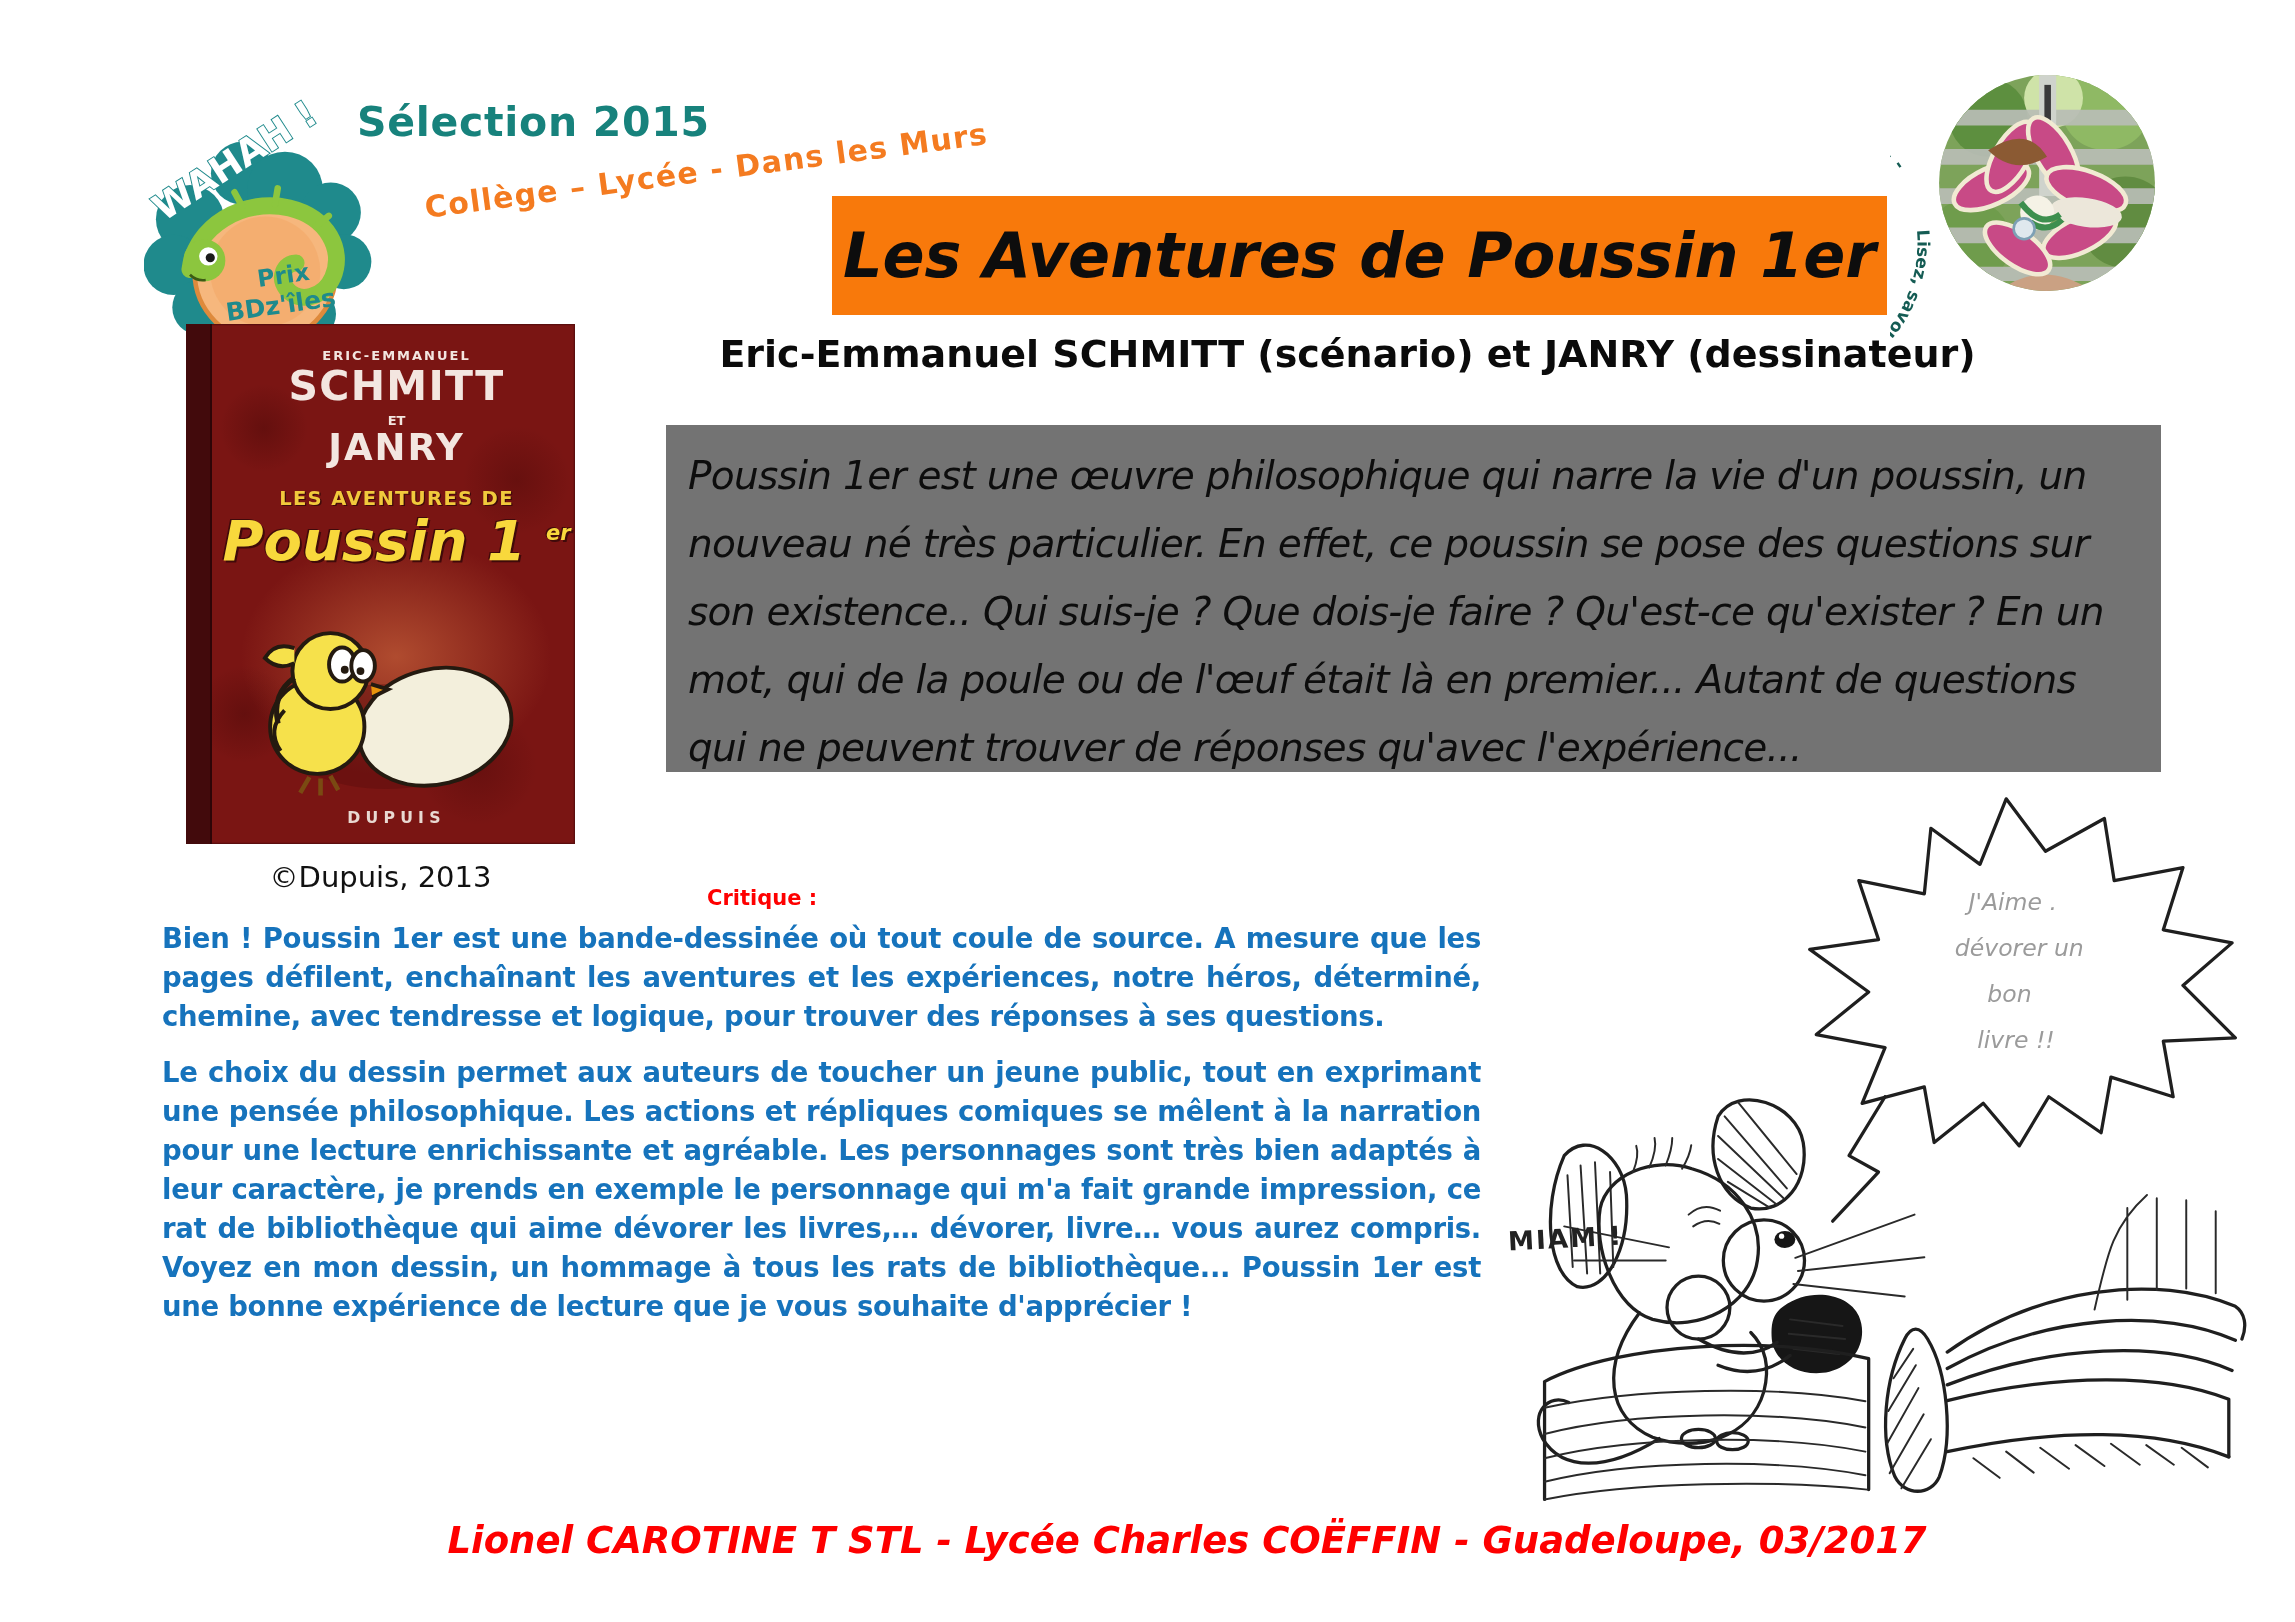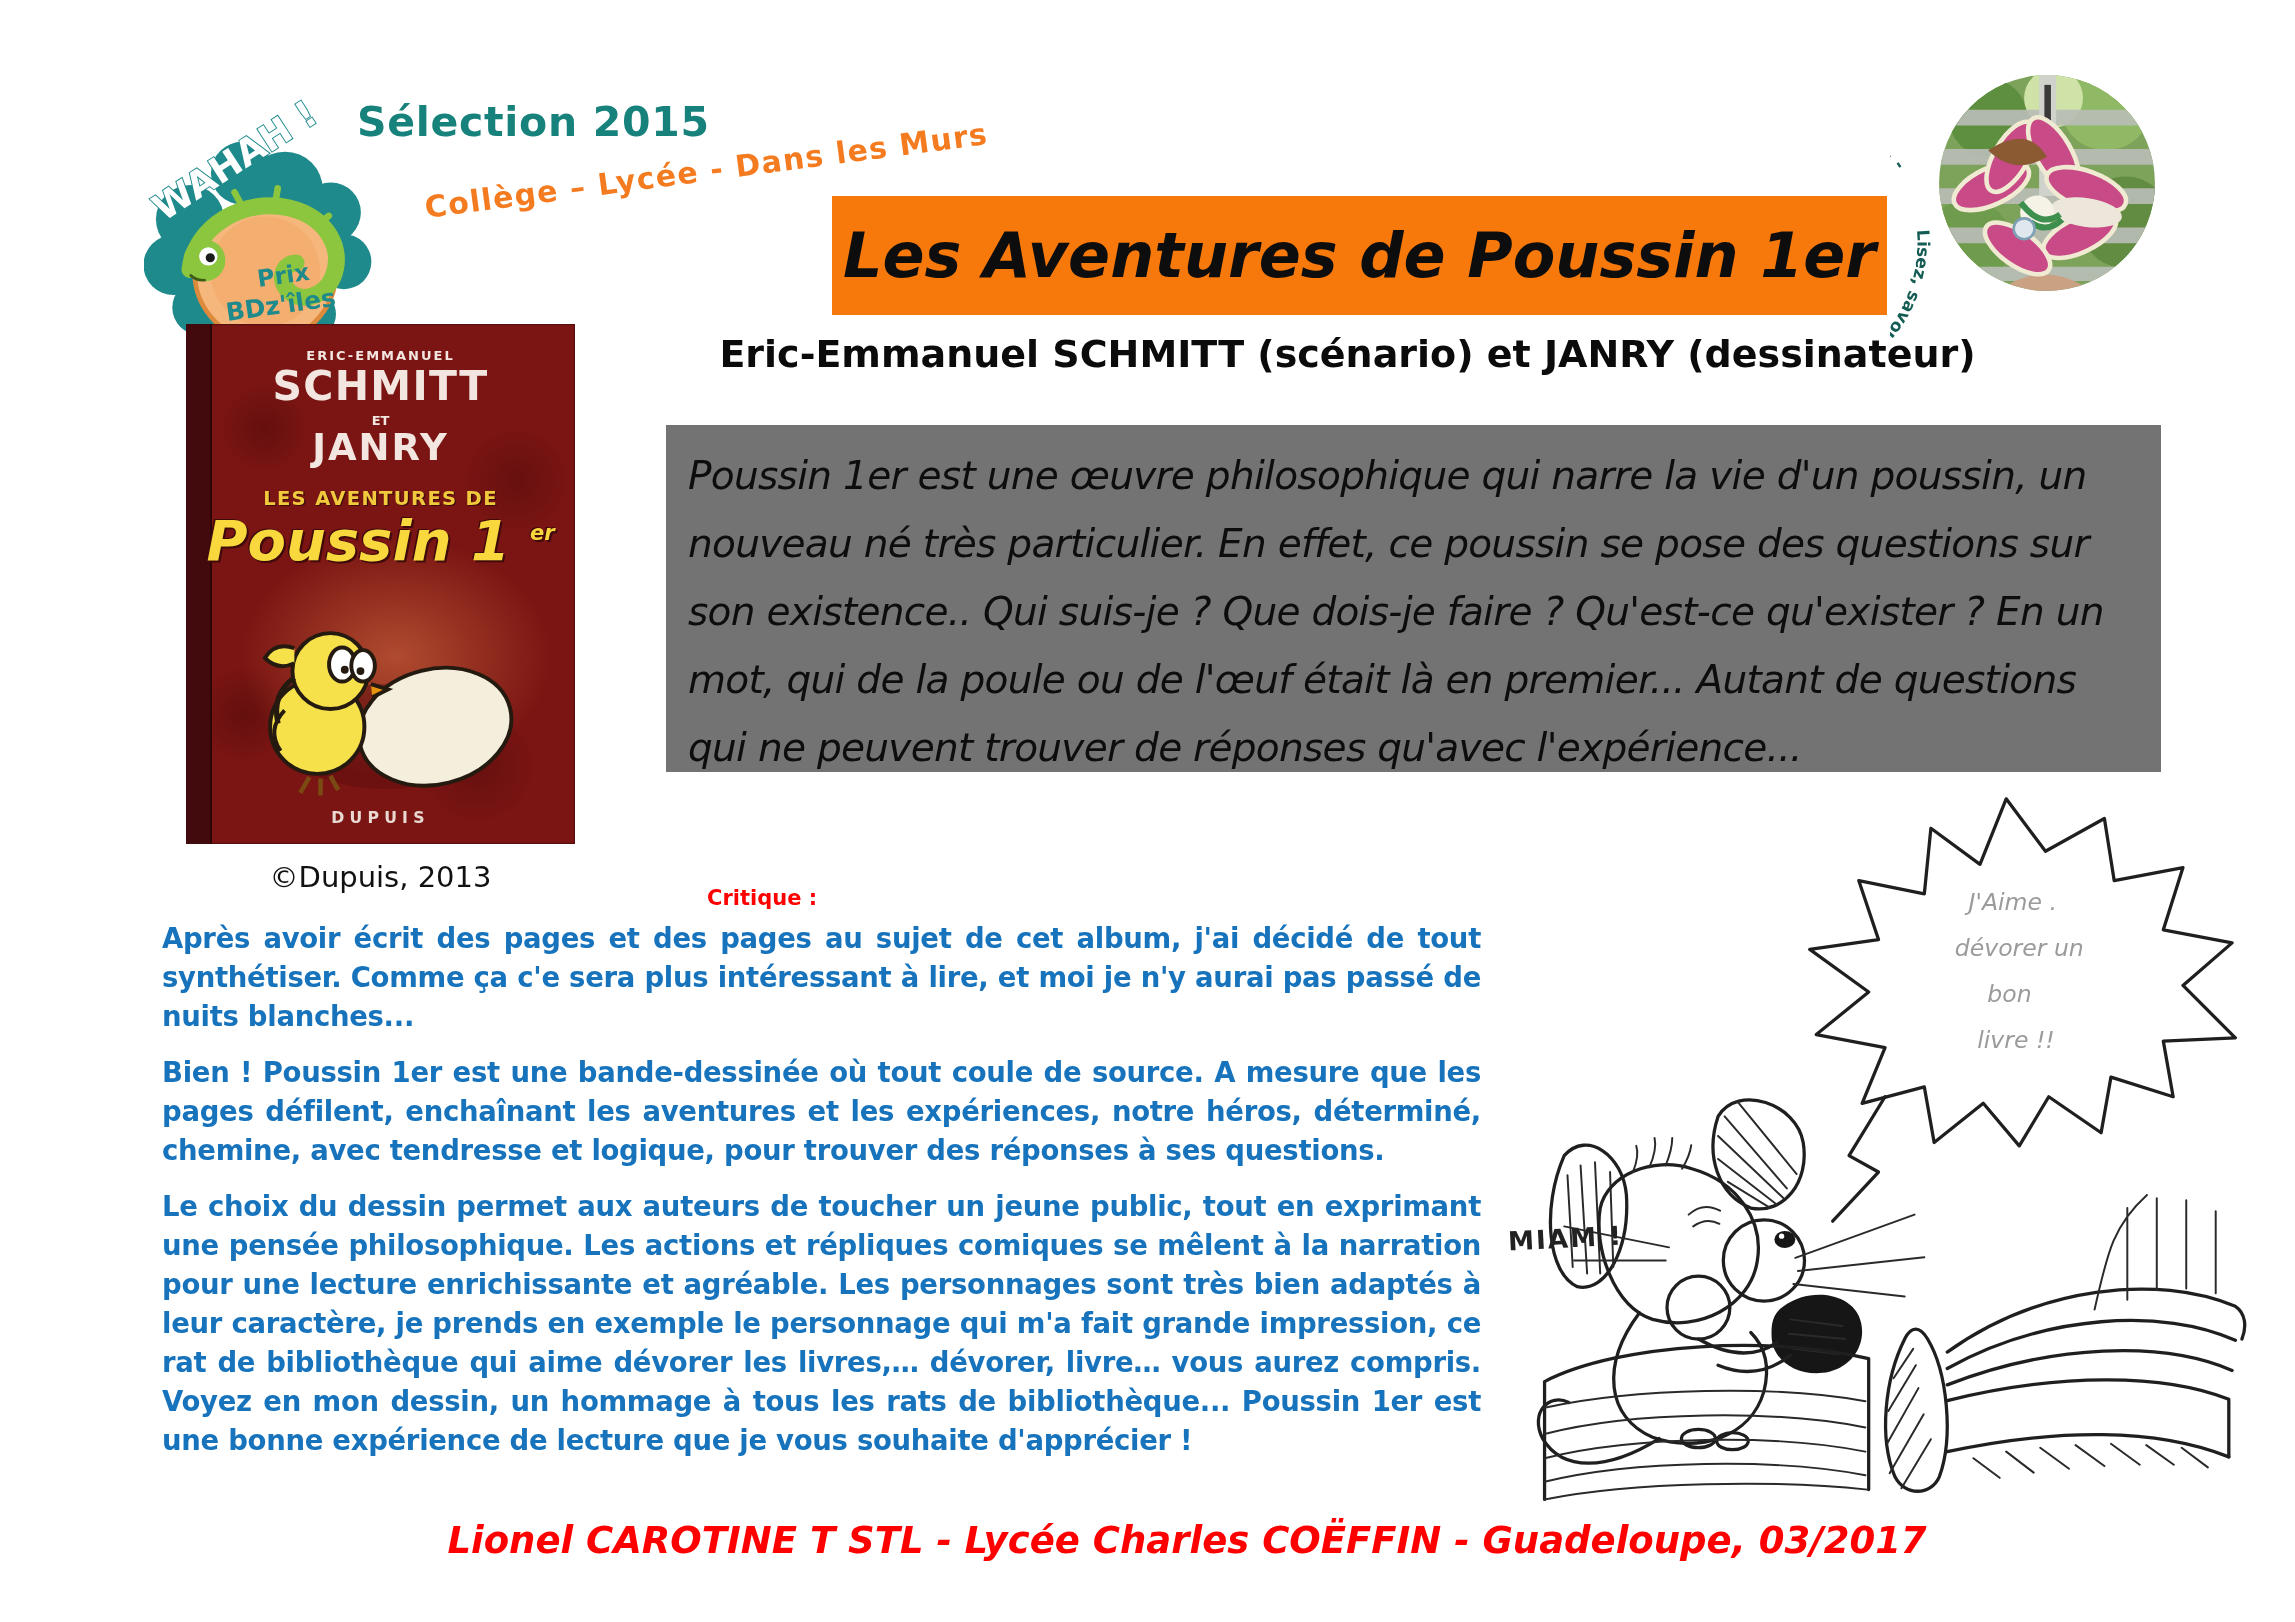--- a/index.html
+++ b/index.html
@@ -35,21 +35,21 @@
     background:
       radial-gradient(ellipse 222px 170px at 54% 64%, rgba(220,120,70,.55), rgba(150,40,25,0) 70%),
       radial-gradient(circle 59px at 20% 20%, rgba(60,5,5,.35), rgba(60,5,5,0) 75%),
       radial-gradient(circle 72px at 85% 30%, rgba(60,5,5,.3), rgba(60,5,5,0) 75%),
       radial-gradient(circle 79px at 75% 85%, rgba(60,5,5,.3), rgba(60,5,5,0) 75%),
       radial-gradient(circle 65px at 15% 75%, rgba(60,5,5,.35), rgba(60,5,5,0) 75%),
       #7A1513;
     box-shadow:inset 0 0 0 1.3px #5b0e0e;
   }
   #cover-spine{left:0;top:0;width:23.6px;height:520px;background:#420a0c;border-right:2px solid #2e0507;}
-  .cover-txt{width:389px;text-align:center;color:#f3e6e0;line-height:1.05;}
+  .cover-txt{width:389px;text-align:center;color:#f3e6e0;line-height:1.05;padding-left:16px;}
   #cover-author-top{top:25px;font-size:13px;letter-spacing:2px;font-weight:bold;}
   #cover-author-name{top:41px;font-size:41px;font-weight:bold;letter-spacing:1.3px;}
   #cover-et{top:90px;font-size:13px;font-weight:bold;text-align:center;}
   #cover-artist-name{top:105px;font-size:37px;font-weight:bold;letter-spacing:2px;}
   #cover-series{top:165px;font-size:19.6px;font-weight:bold;color:#f1c93c;letter-spacing:1.3px;
     text-shadow:1.3px 1.3px 0 #3f0a0a;}
   #cover-title{top:188px;font-size:56px;font-weight:bold;color:#f8d83c;font-style:italic;
     text-shadow:2px 2px 0 #3f0a0a, -1.3px -1.3px 0 #3f0a0a;}
   #cover-title sup{font-size:21px;margin-left:20px;}
   #cover-publisher{top:486px;font-size:15.7px;font-weight:bold;letter-spacing:5.2px;color:#e9d9d2;}
@@ -196,21 +196,20 @@
     <div class="abs cover-txt" id="cover-publisher">DUPUIS</div>
   </div>
   <div class="abs" id="cover-caption">©Dupuis, 2013</div>
 
   <div class="abs" id="summary-box">
     <span>Poussin 1er est une œuvre philosophique qui narre la vie d'un poussin, un nouveau né très particulier. En effet, ce poussin se pose des questions sur son existence.. Qui suis-je ? Que dois-je faire ? Qu'est-ce qu'exister ? En un mot, qui de la poule ou de l'œuf était là en premier... Autant de questions qui ne peuvent trouver de réponses qu'avec l'expérience...</span>
   </div>
 
   <div class="abs" id="critique-label">Critique :</div>
   <div class="abs" id="critique-text">
-    <p>Après avoir écrit des pages et des pages au sujet de cet album, j'ai décidé de tout synthétiser. Comme ça c'e sera plus intéressant à lire, et moi je n'y aurai pas passé de nuits blanches...</p>
     <p>Bien ! Poussin 1er est une bande-dessinée où tout coule de source. A mesure que les pages défilent, enchaînant les aventures et les expériences, notre héros, déterminé, chemine, avec tendresse et logique, pour trouver des réponses à ses questions.</p>
     <p>Le choix du dessin permet aux auteurs de toucher un jeune public, tout en exprimant une pensée philosophique. Les actions et répliques comiques se mêlent à la narration pour une lecture enrichissante et agréable. Les personnages sont très bien adaptés à leur caractère, je prends en exemple le personnage qui m'a fait grande impression, ce rat de bibliothèque qui aime dévorer les livres,… dévorer, livre… vous aurez compris. Voyez en mon dessin, un hommage à tous les rats de bibliothèque... Poussin 1er est une bonne expérience de lecture que je vous souhaite d'apprécier !</p>
   </div>
 
   <svg class="abs" style="left:1502px;top:789px" width="753" height="717" viewBox="0 0 1150 1095">
 
     <path class="sketch" fill="#ffffff" d="M770,15 L830,95 L920,45 L935,140 L1040,120 L1010,215 L1115,235 L1040,300 L1120,380
          L1010,385 L1025,470 L930,440 L915,525 L835,470 L790,545 L735,480 L660,540 L645,455
          L550,480 L585,395 L480,375 L560,310 L470,245 L575,230 L545,140 L645,160 L655,60 L730,115 Z"></path>
     <g fill="#9b9b9b" font-size="36" font-style="italic" text-anchor="middle">

